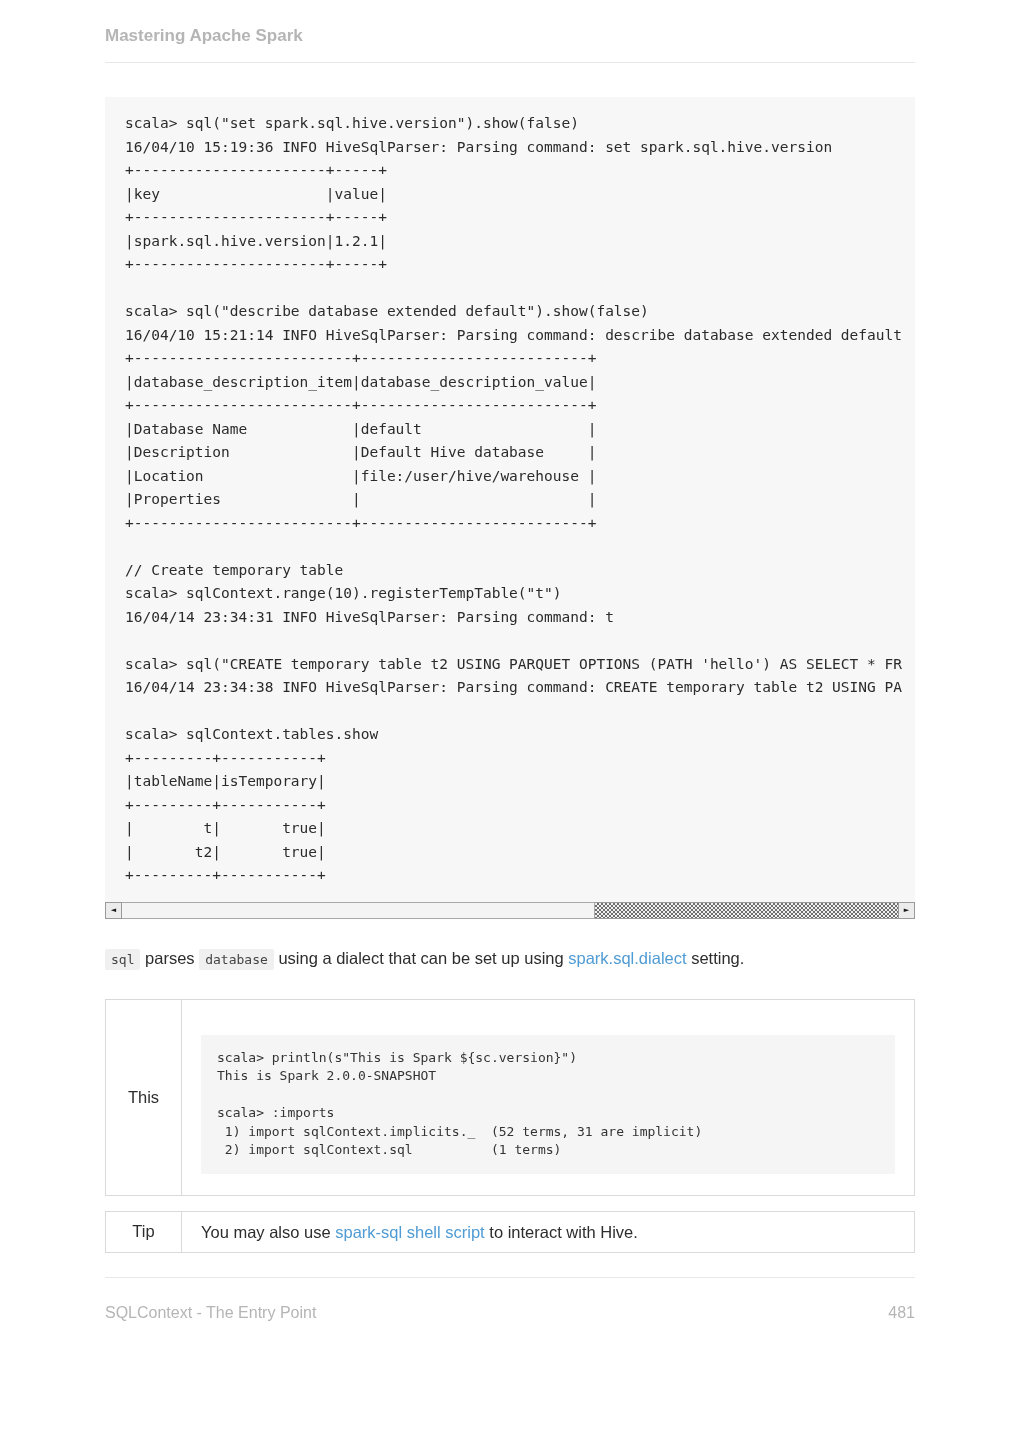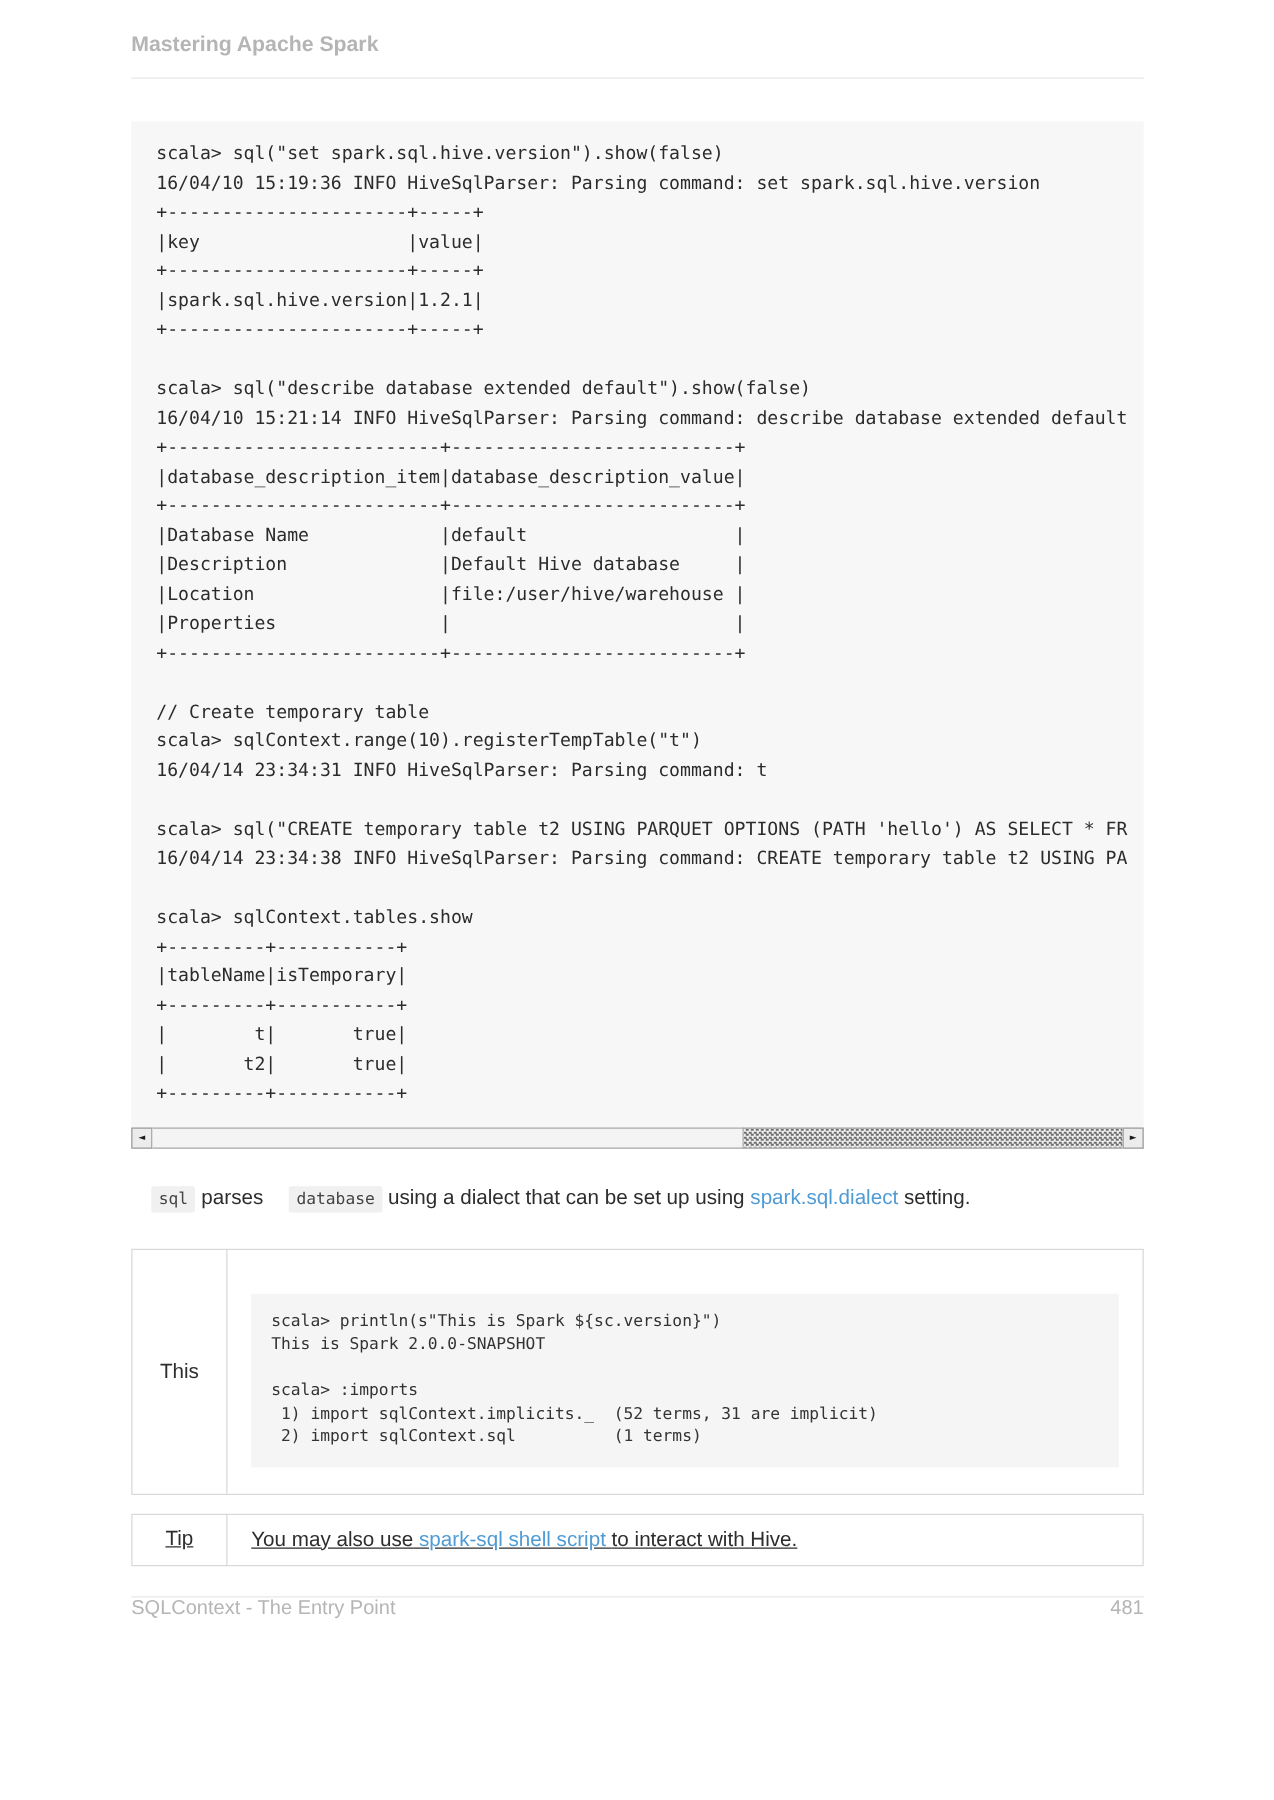--- a/index.html
+++ b/index.html
@@ -43,44 +43,44 @@
   }
 
   
   .para { margin-top:27px; font-size:16.5px; line-height:24px; color:#2d2d2d; }
   .chip {
     font-family:"DejaVu Sans Mono", monospace;
     font-size:13px; color:#444;
     background:var(--inline_code_bg);
     padding:3px 6px; border-radius:2px;
     white-space:nowrap;
-    margin-left:16px;
   }
   .link { color:var(--link); text-decoration:none; cursor:pointer; }
 
   
   .callout { margin-top:27px; display:flex; border:1px solid var(--border); background:#fff; }
-  .callout.tip { margin-top:15px;text-decoration:underline; }
+  .callout.tip { margin-top:15px; }
   .callout-label {
     flex:0 0 76px; border-right:1px solid var(--border);
     display:flex; align-items:center; justify-content:center;
     font-size:16.5px; color:#2d2d2d;
   }
   .callout-body { flex:1; padding:21px 19px; font-size:16.5px; line-height:24px; }
   .tip-body { padding:8px 19px; display:flex; min-height:38px; }
   .inner-code {
     margin-top:14px; background:#f5f5f5;
     font-family:"DejaVu Sans Mono", monospace;
     font-size:13px; line-height:18.5px; color:#333;
     padding:14px 16px; white-space:pre; overflow:hidden;
   }
 
   
   .footer {
     margin-top:24px; border-top:1px solid #e8e8e8;
+    padding-top:26px;
     display:flex; justify-content:space-between;
     color:var(--muted); font-size:16px;
   }
 </style>
 </head>
 <body>
 
 <div class="page">
 
   <div class="topbar">

